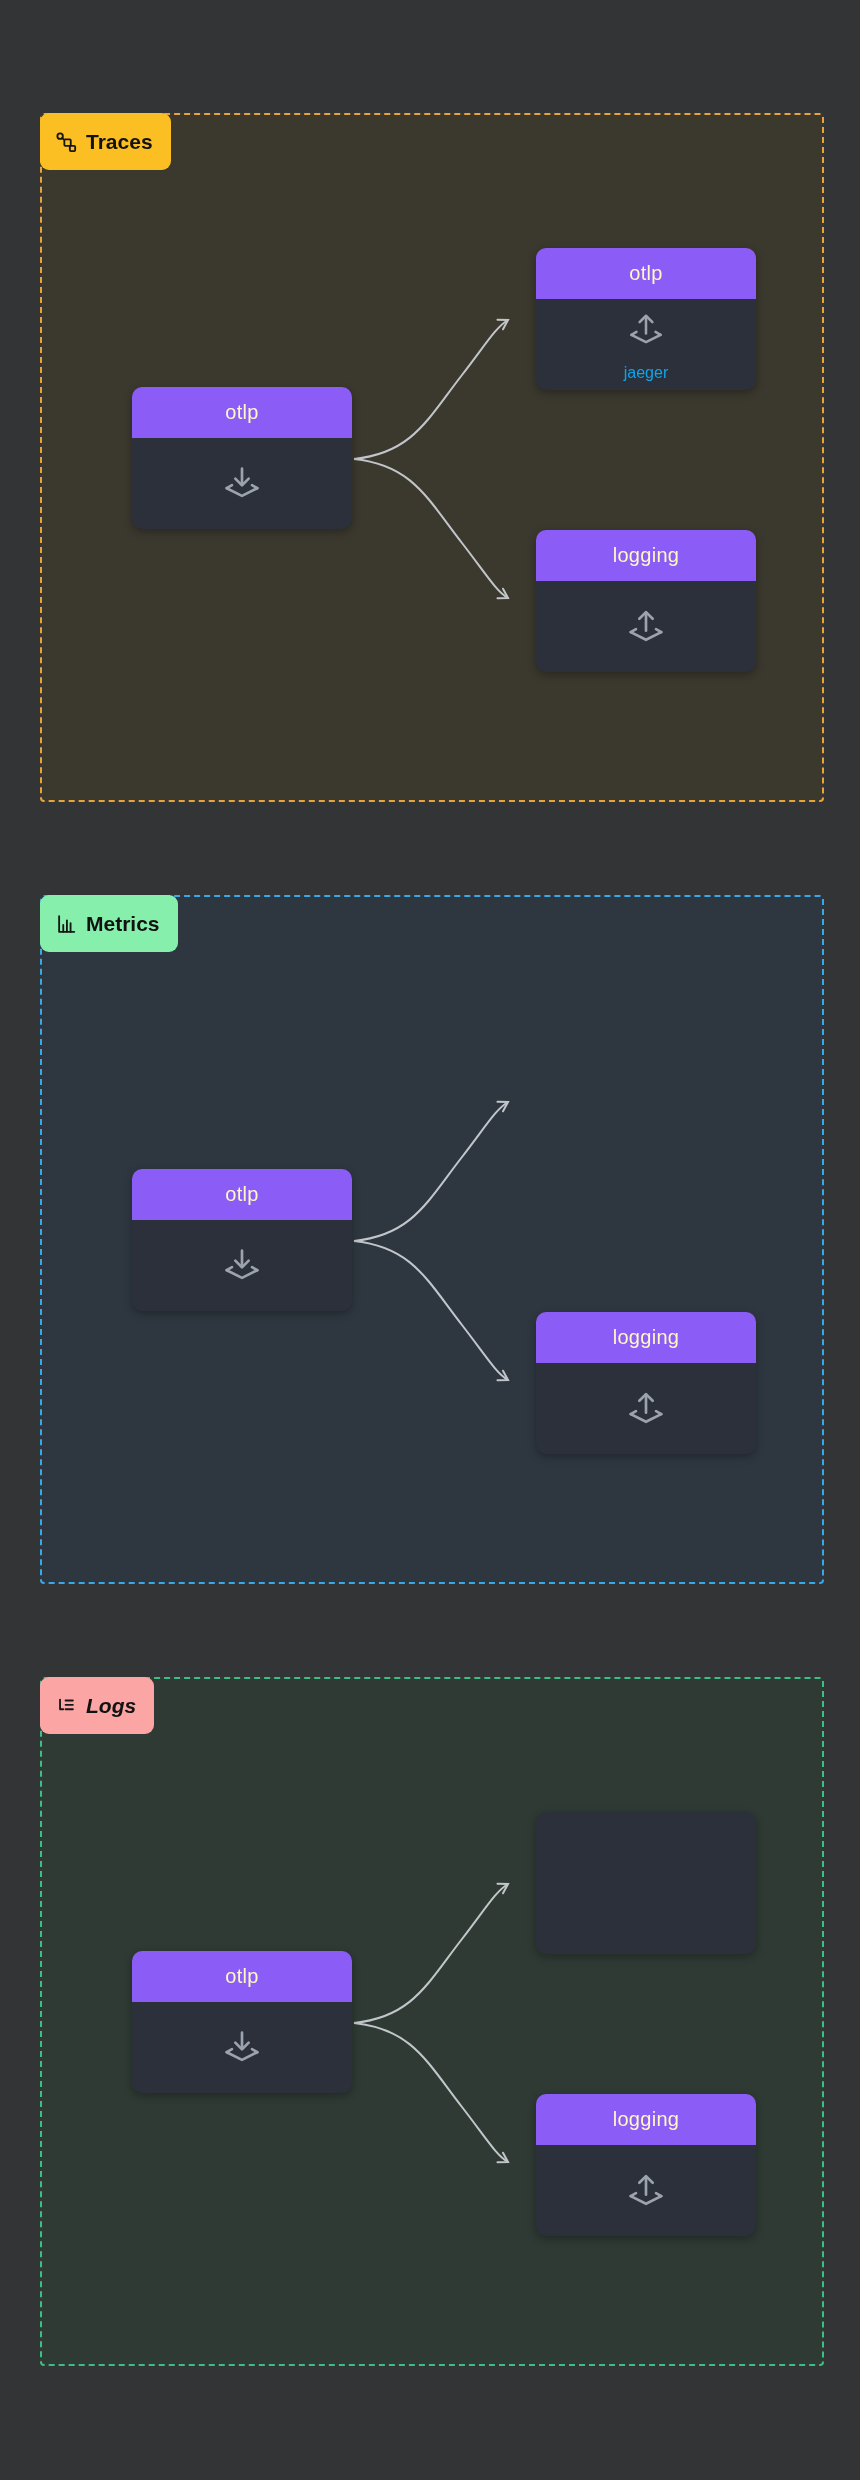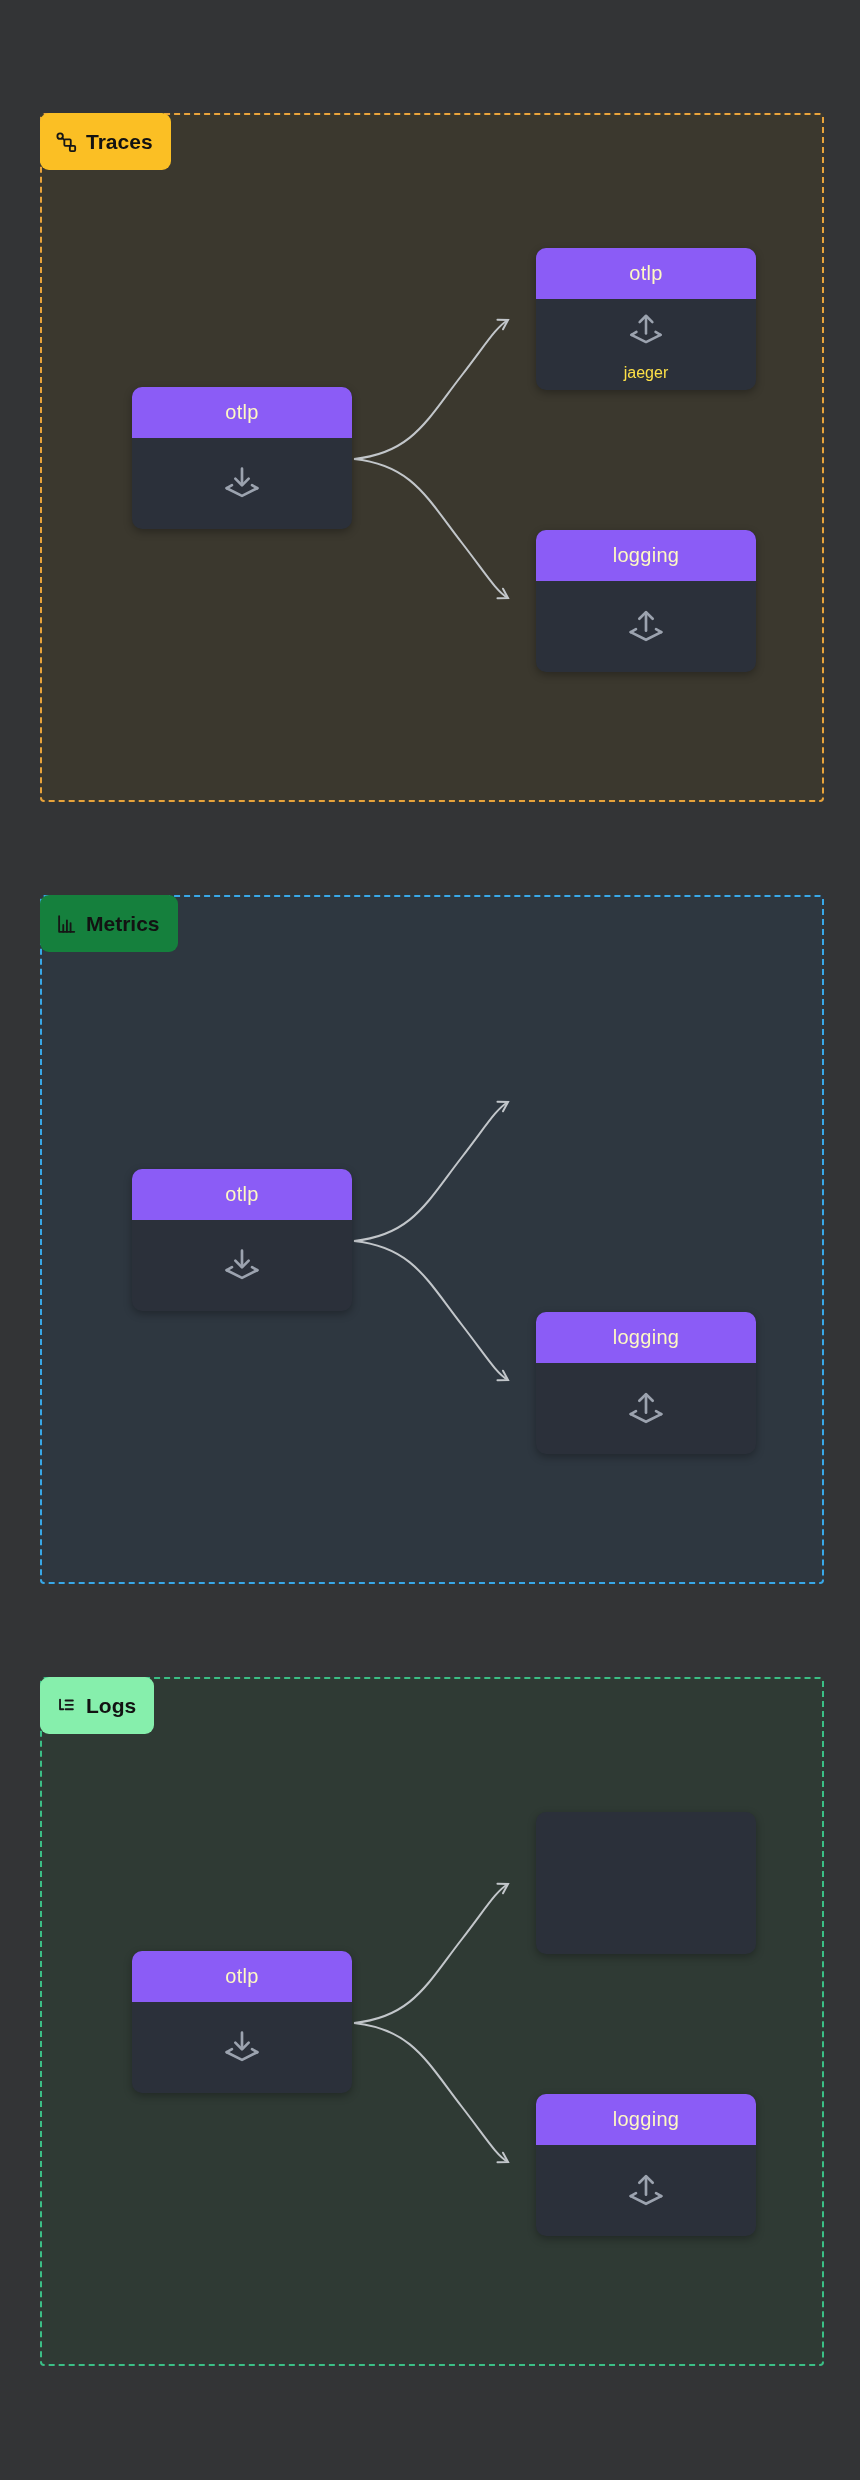--- a/index.html
+++ b/index.html
@@ -25,21 +25,21 @@
   .node-header{
     height:51px;border-radius:10px 10px 0 0;background:#8B5CF6;
     display:flex;align-items:center;justify-content:center;
     color:#fef9c3;font-size:20px;letter-spacing:0.3px;
   }
   .node-body{
     height:91px;display:flex;flex-direction:column;align-items:center;justify-content:center;
     gap:2px;border-radius:0 0 10px 10px;
   }
   .node-sub{
-    color:#fde047;font-size:16px;line-height:18px;min-height:0;margin-top:10px;
+    color:#0ea5e9;font-size:16px;line-height:18px;min-height:0;margin-top:10px;
   }
   .node-sub:empty{display:none;}
   .edges{position:absolute;left:0;top:0;width:784px;height:689px;pointer-events:none;}
   .edge{fill:none;stroke:#C2C6CA;stroke-width:2;}
   .tray-icon{stroke:#9CA3AF;stroke-width:2.8;fill:none;stroke-linecap:round;stroke-linejoin:round;}
   .badge-icon{stroke:#161616;stroke-width:2;fill:none;stroke-linecap:round;stroke-linejoin:round;}
 </style>
 </head>
 <body>
 
@@ -121,21 +121,21 @@
     <svg class="edges" viewBox="0 0 784 689">
       <defs>
         <marker id="arrow-metrics" viewBox="-12 -8 14 16" markerWidth="14" markerHeight="16" refX="0" refY="0" orient="auto" markerUnits="userSpaceOnUse">
           <path d="M-9 -5.5 L0 0 L-9 5.5" fill="none" stroke="#C2C6CA" stroke-width="2" stroke-linecap="round"></path>
         </marker>
       </defs>
       <path class="edge" d="M 312 344 C 370 338 385 305 420 260 C 444 229 454 212 466 205" marker-end="url(#arrow-metrics)"></path>
       <path class="edge" d="M 312 344 C 370 350 385 383 420 428 C 444 459 454 476 466 483" marker-end="url(#arrow-metrics)"></path>
     </svg>
 
-    <div class="badge" style="background-color: #15803d;">
+    <div class="badge" style="background-color: #86efac;">
       <span>
         <svg class="badge-icon" width="22" height="22" viewBox="0 0 24 24">
           <path d="M4.5 3.5 V20.5 H21"></path>
           <path d="M9 20.5 V13"></path>
             <path d="M13 20.5 V8"></path>
             <path d="M17 20.5 V11"></path>
         </svg>
       </span>
       <span>Metrics</span>
     </div>
@@ -178,21 +178,21 @@
     <svg class="edges" viewBox="0 0 784 689">
       <defs>
         <marker id="arrow-logs" viewBox="-12 -8 14 16" markerWidth="14" markerHeight="16" refX="0" refY="0" orient="auto" markerUnits="userSpaceOnUse">
           <path d="M-9 -5.5 L0 0 L-9 5.5" fill="none" stroke="#C2C6CA" stroke-width="2" stroke-linecap="round"></path>
         </marker>
       </defs>
       <path class="edge" d="M 312 344 C 370 338 385 305 420 260 C 444 229 454 212 466 205" marker-end="url(#arrow-logs)"></path>
       <path class="edge" d="M 312 344 C 370 350 385 383 420 428 C 444 459 454 476 466 483" marker-end="url(#arrow-logs)"></path>
     </svg>
 
-    <div class="badge" style="background-color: #86efac;">
+    <div class="badge" style="background-color: #fca5a5; font-style: italic;">
       <span>
         <svg class="badge-icon" width="22" height="22" viewBox="0 0 24 24">
           <path d="M5.5 5 V15.5 H9"></path>
           <path d="M11.5 6 H19.5"></path>
             <path d="M11.5 10.7 H19.5"></path>
             <path d="M11.5 15.5 H19.5"></path>
         </svg>
       </span>
       <span>Logs</span>
     </div>

